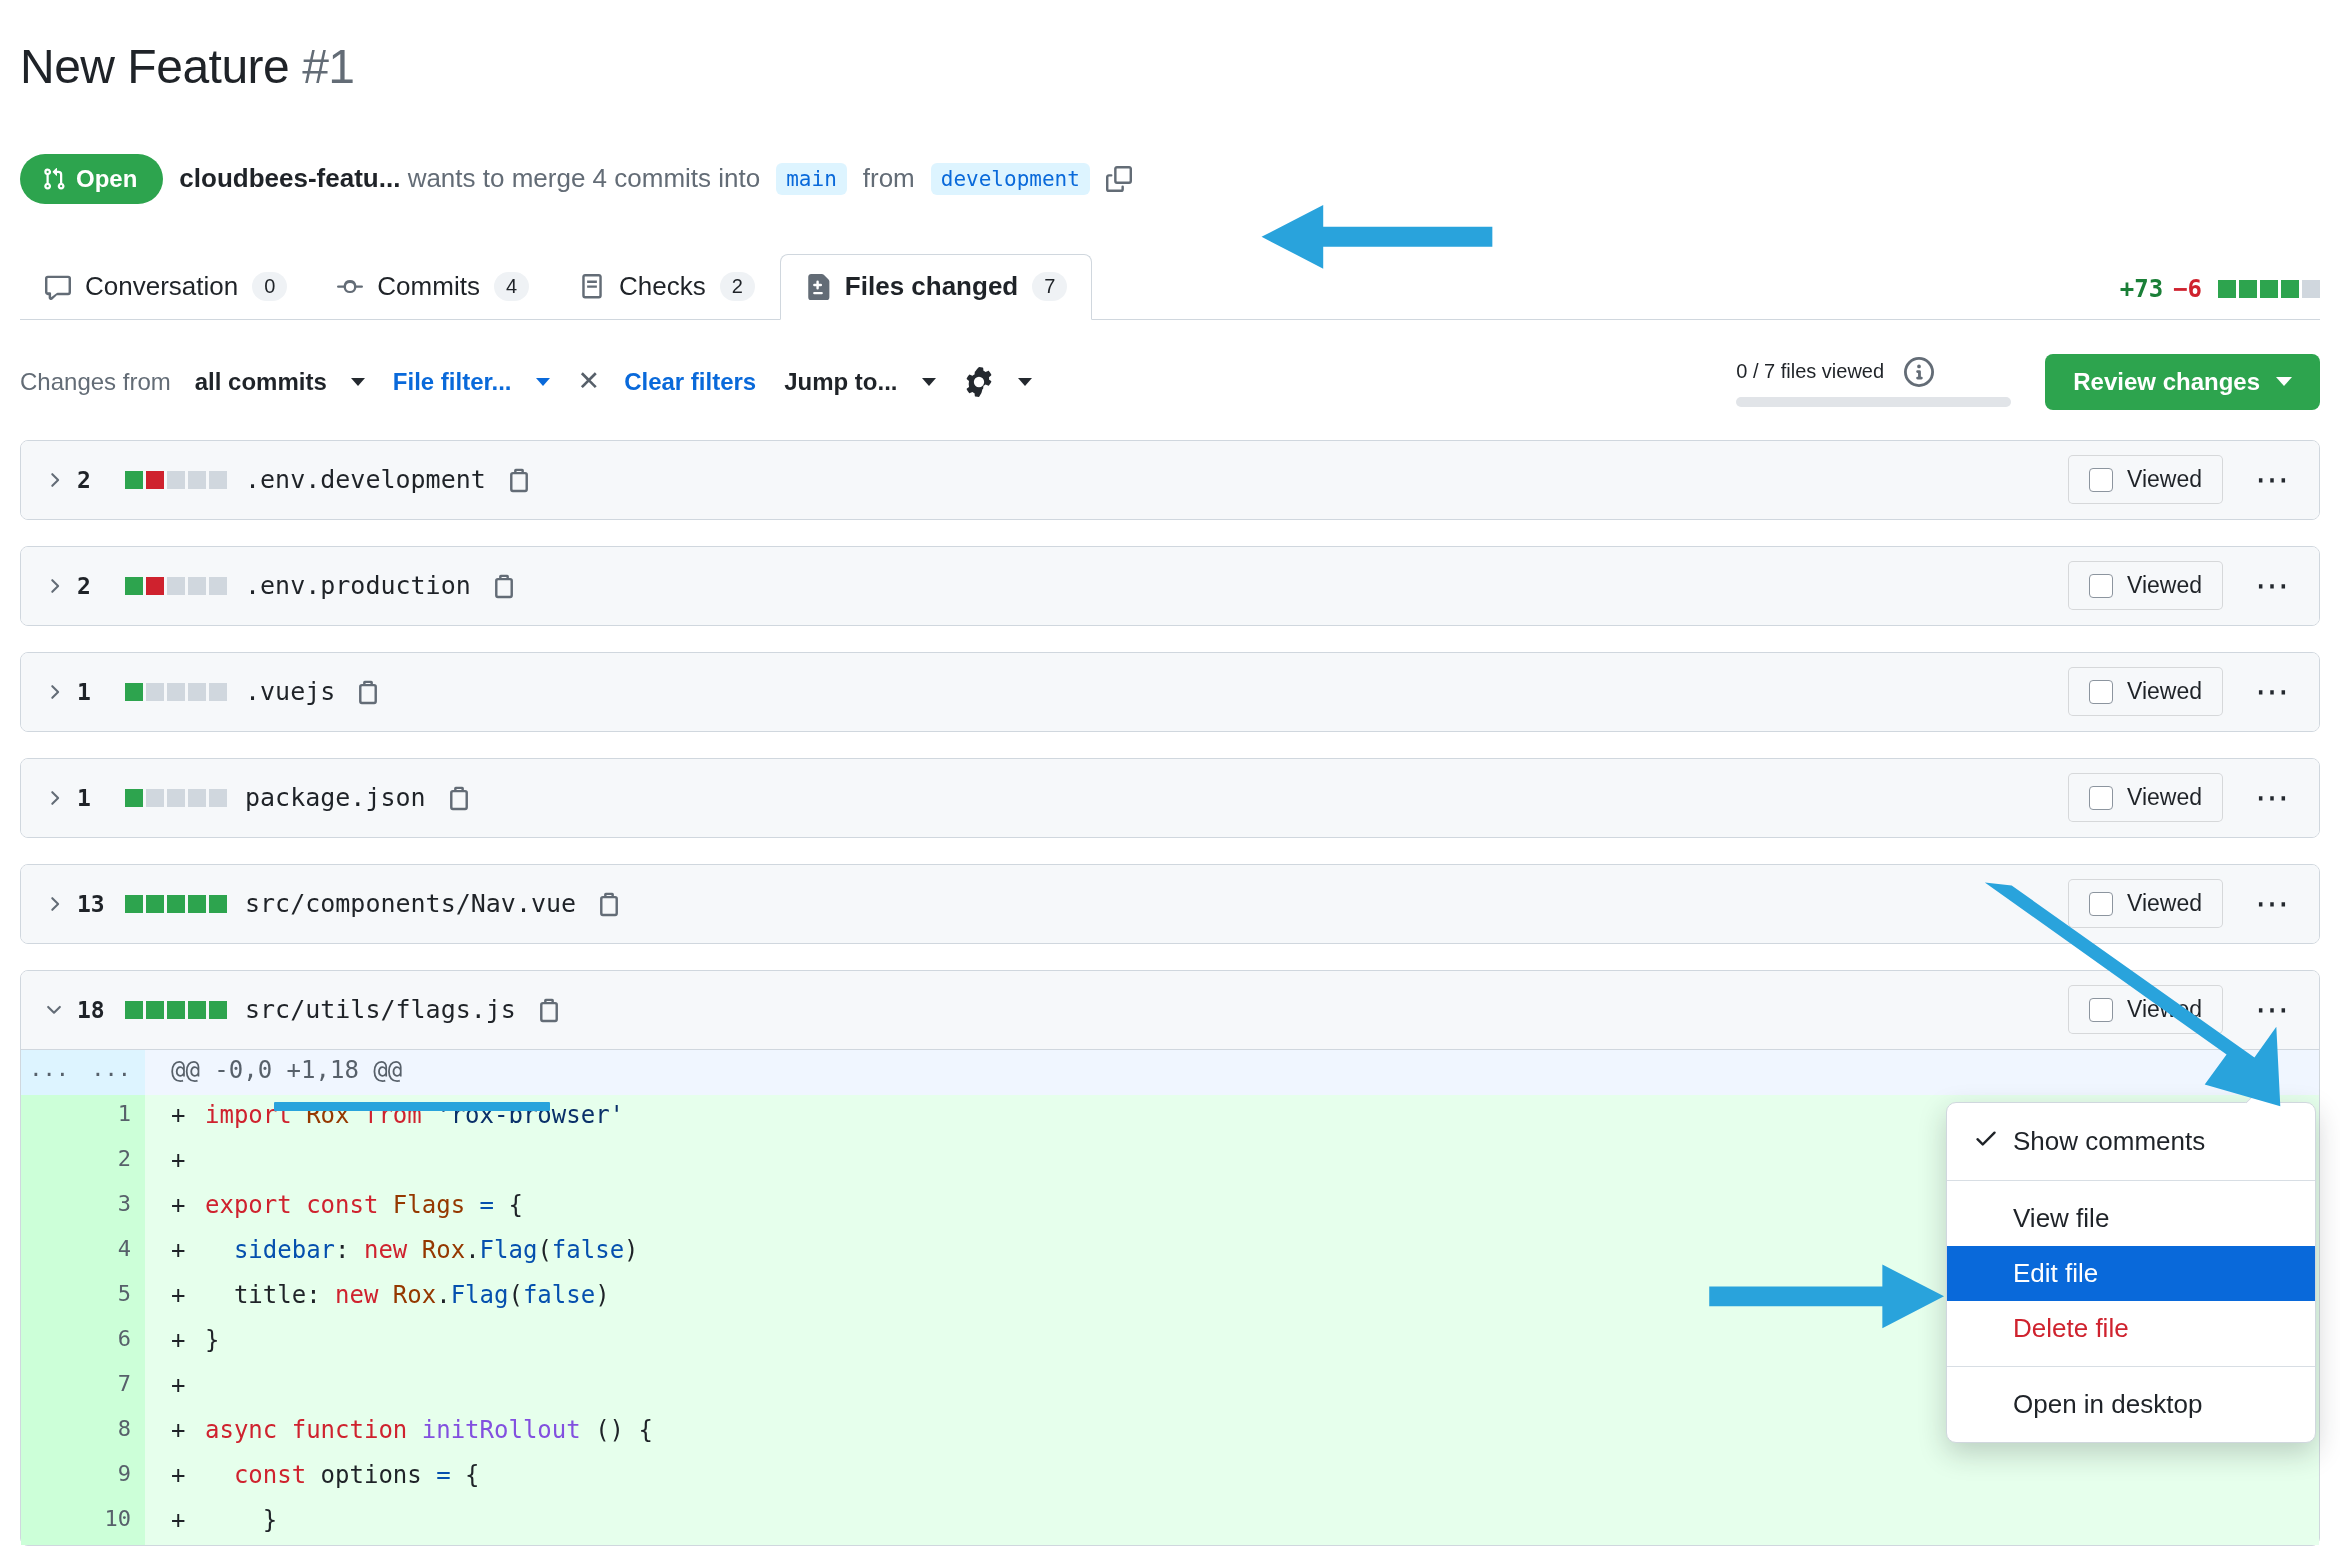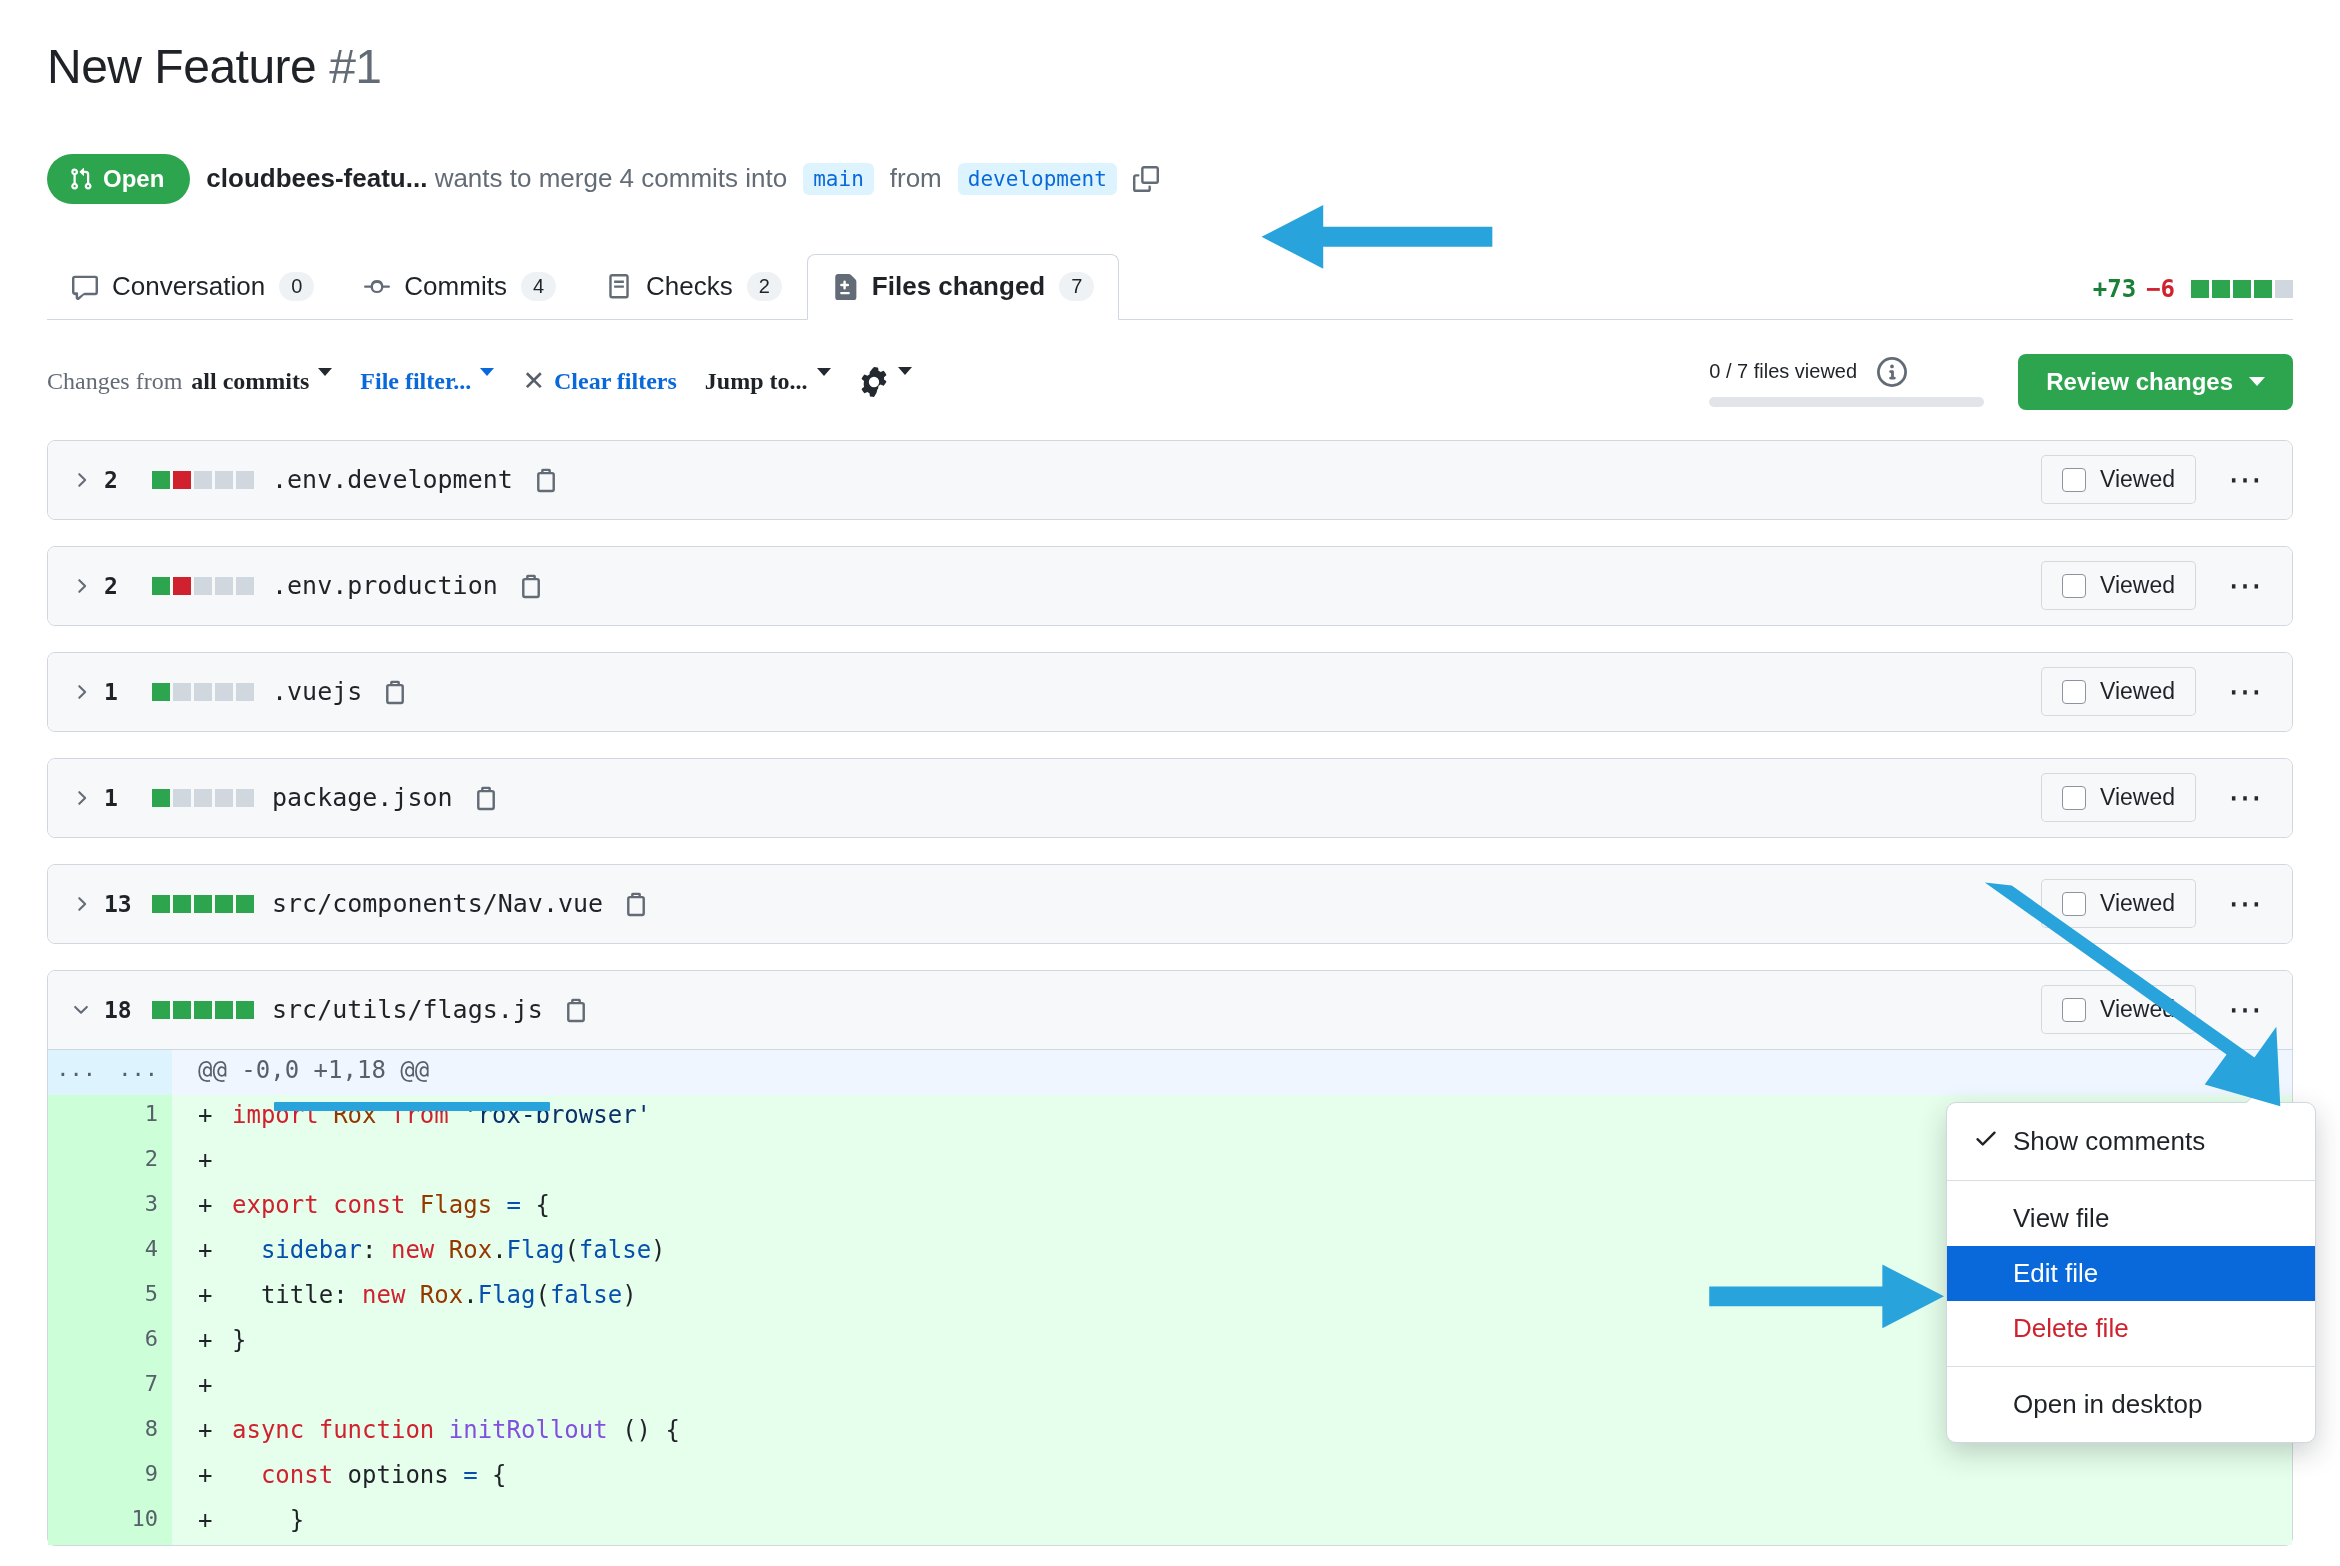--- a/index.html
+++ b/index.html
@@ -6,21 +6,21 @@
   html, body { margin:0; padding:0; }
   body {
     width: 2340px; height: 1566px;
     background: #ffffff;
     font-family: "Liberation Sans", sans-serif;
     color: #1f2328;
     overflow: hidden;
     position: relative;
     -webkit-font-smoothing: antialiased;
   }
-  .page { position:relative; width:2340px; height:1566px; padding: 0 47px; }
+  .page { position:relative; width:2340px; height:1566px; padding: 0 20px; }
 
   
   .pr-title-row { display:flex; align-items:flex-start; padding-top: 6px; }
   .pr-title { font-size: 48px; font-weight: 400; letter-spacing:-0.5px; line-height:1.2; }
   .pr-title .num { color:#636c76; font-weight:400; }
   .title-actions { margin-left:auto; display:flex; gap:16px; padding-top:14px; }
   .btn {
     background:#f6f8fa; border:1px solid rgba(31,35,40,0.15); border-radius:8px;
     padding:10px 24px; font-size:22px; font-weight:600; color:#24292f; cursor:pointer;
     display:flex; align-items:center; gap:12px; line-height:1.3;
@@ -51,21 +51,21 @@
   .tab .counter { background:#eff2f5; color:#1f2328; border-radius:20px; font-size:20px; padding:3px 12px; min-width:34px; text-align:center; font-weight:500;}
   .tab svg { color:#636c76; }
   .diffstat { margin-left:auto; display:flex; align-items:center; gap:10px; padding-bottom:16px; font-size:24px; font-weight:600; font-family:"DejaVu Sans Mono", monospace;}
   .add { color:#1a7f37; } .del { color:#cf222e; }
   .blocks { display:flex; gap:3px; margin-left:6px;}
   .blk { width:18px; height:18px; background:#d0d7de; }
   .blk.g { background:#2da44e; } .blk.r { background:#cf222e; }
 
   
   .filterbar { display:flex; align-items:center; gap:28px; margin-top:34px; }
-  .fb-item { font-size:24px; color:#1f2328; display:flex; gap:9px; cursor:pointer; white-space:nowrap;font-family:Liberation Serif, serif;}
+  .fb-item { font-size:24px; color:#1f2328; display:flex; align-items:center; gap:24px; cursor:pointer; white-space:nowrap;}
   .fb-item .muted { color:#636c76; }
   .fb-item b { font-weight:600; }
   .fb-link { color:#0969da; font-weight:600; }
   .fb-right { margin-left:auto; display:flex; align-items:center; gap:34px; }
   .viewed-wrap { position:relative; display:flex; flex-direction:column; gap:10px; }
   .viewed-line { display:flex; align-items:center; gap:20px; }
   .viewed-text { font-size:20px; color:#1f2328; }
   .progress { width:275px; height:10px; background:#e1e4e8; border-radius:6px; }
   .review-btn {
     background:#2da44e; color:#fff; border:none; border-radius:8px; padding:14px 28px;

